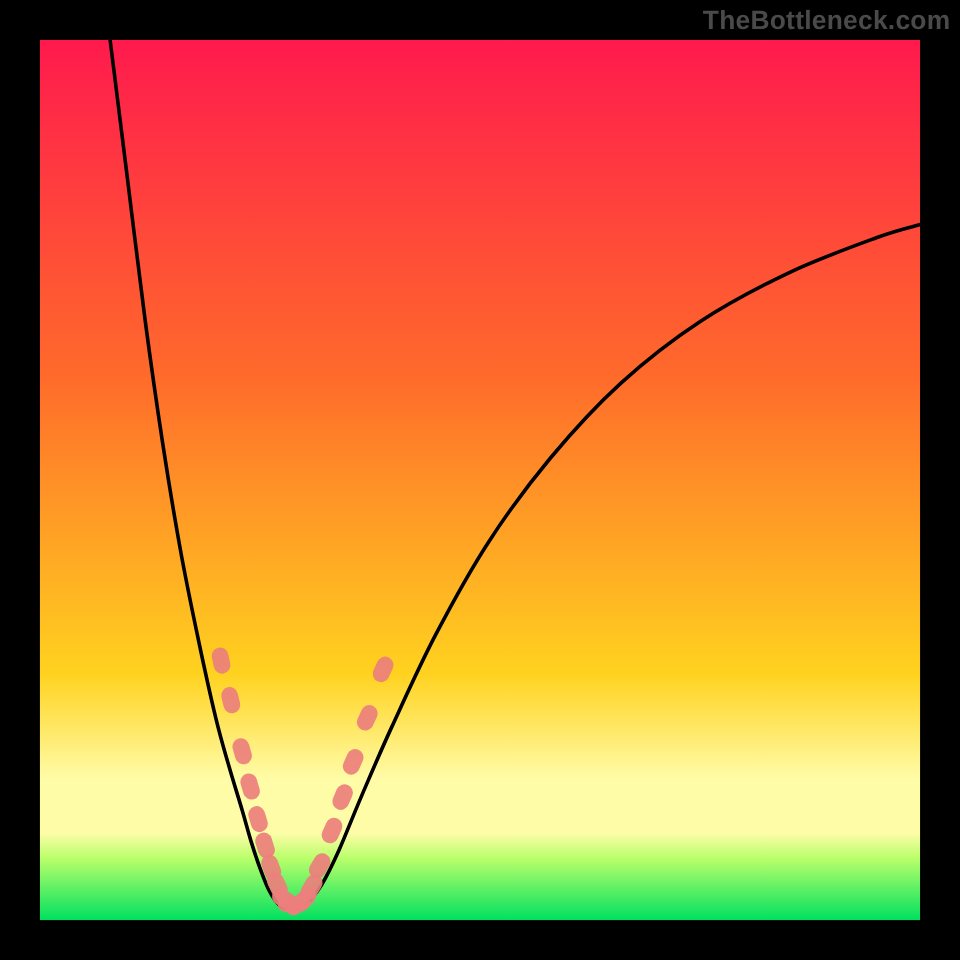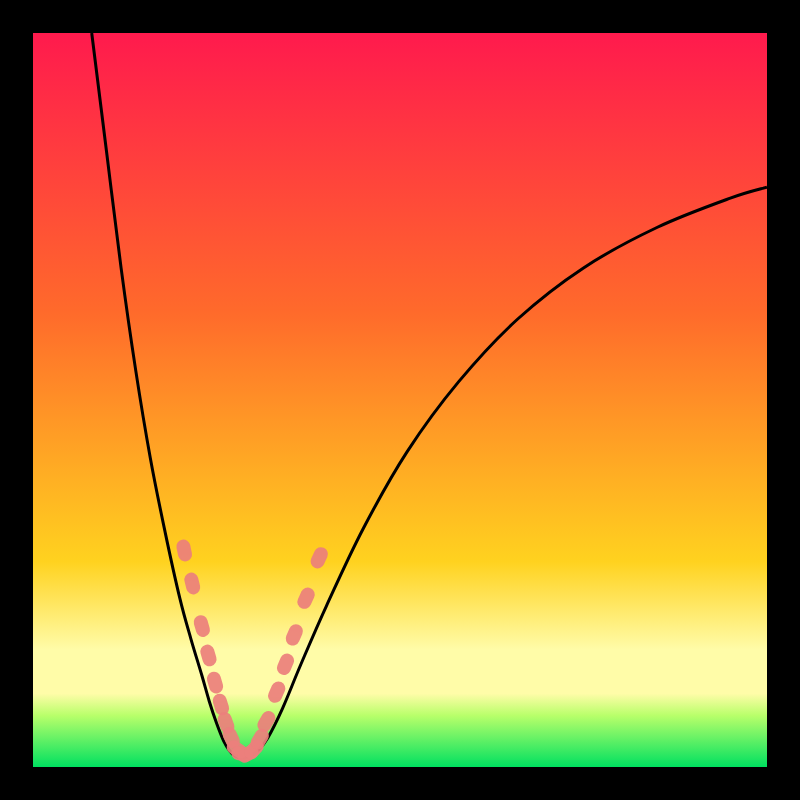--- a/index.html
+++ b/index.html
@@ -37,20 +37,21 @@
     letter-spacing: 0.2px;
     user-select: none;
   }
   svg { display: block; }
 </style>
 </head>
 <body>
 
 <div class="frame">
 
+  <div class="watermark">TheBottleneck.com</div>
 
   <div class="plot">
     <svg id="plot-svg" width="734" height="734" viewBox="0 0 734 734">
       <defs>
         <linearGradient id="bg-grad" x1="0" y1="0" x2="0" y2="1">
             <stop offset="0.0%" stop-color="#ff1a4d"></stop>
             <stop offset="38.0%" stop-color="#ff6a2b"></stop>
             <stop offset="72.0%" stop-color="#ffd21f"></stop>
             <stop offset="84.0%" stop-color="#fffca8"></stop>
             <stop offset="90.0%" stop-color="#fffca8"></stop>

